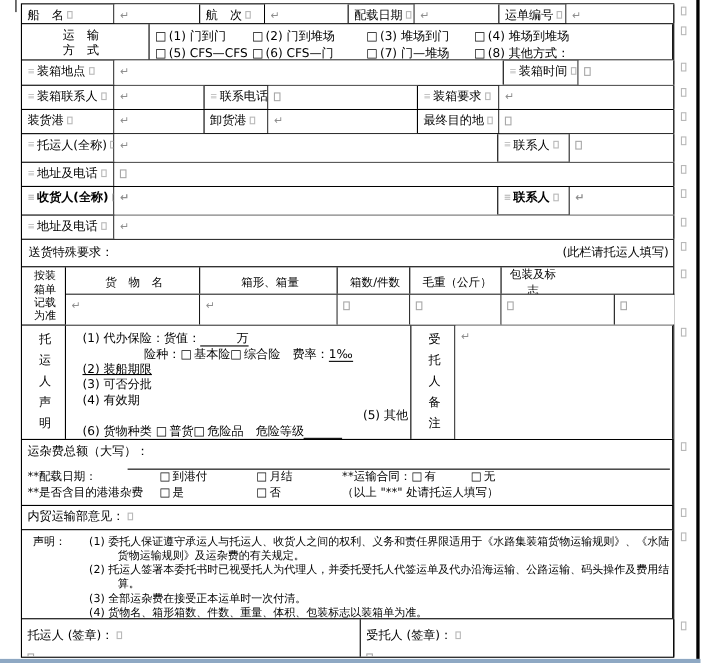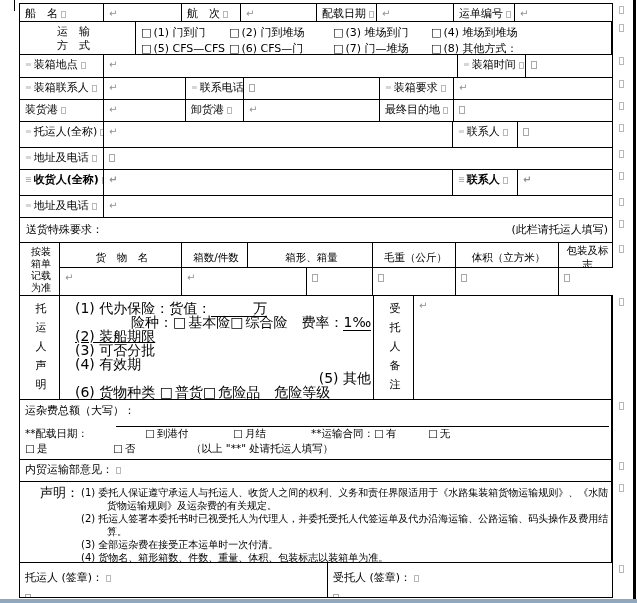--- a/index.html
+++ b/index.html
@@ -20,21 +20,21 @@
   .blank{white-space:pre;border-bottom:1px solid #000}
   .cb{margin-right:2px}
   .vlab{display:flex;flex-direction:column;align-items:center;padding-top:3px}
   .vlab span{line-height:19px;font-size:11px}
   .glab{display:flex;flex-direction:column;align-items:center;justify-content:center;padding-top:2px}
   .glab span{line-height:12px;font-size:10px}
   .ghead{display:flex;align-items:center;justify-content:center;text-align:center;font-size:10.5px}
   .tline{display:flex;height:16px;align-items:center;white-space:nowrap}
   .titem{display:inline-flex;align-items:center;white-space:nowrap;overflow:hidden}
   .split{display:flex;justify-content:space-between;align-items:flex-start;width:100%;padding:4px 4px 0 6px;box-sizing:border-box;font-size:11px}
-  .dline{white-space:nowrap;font-size:14px;line-height:14px}
+  .dline{white-space:nowrap;font-size:11px;line-height:14px}
   .feeline{display:flex;white-space:nowrap;font-size:10.5px;line-height:15px}
   .stit{font-size:10px;line-height:13px;padding-left:26px;text-indent:-26px}
   .rmark{position:absolute;right:-12px;top:2px;width:3px;height:6px;border:1px solid #b8b8b8}
   .edge-right{position:absolute;left:633px;top:0;width:3px;height:599px;background:#000}
   .edge-bottom{position:absolute;left:0;top:599px;width:637px;height:4px}
   .tick-topleft{position:absolute;left:14px;top:0;width:1px;height:11px;background:#000}
 </style>
 </head>
 <body>
 
@@ -159,31 +159,28 @@
           <span>按装</span>
           <span>箱单</span>
           <span>记载</span>
           <span>为准</span>
         </div>
         <div style="flex: 1 1 auto; display: flex; flex-direction: column;">
           <div class="row" style="height: 25px;">
             <div class="cell ghead" style="flex: 0 0 122px;">
               <span>货　物　名</span>
             </div>
+            <div class="cell ghead" style="flex: 0 0 125px;">
+              <span>箱形、箱量</span>
+            </div>
             <div class="cell ghead" style="flex: 0 0 66px;">
               <span>箱数/件数</span>
             </div>
-            <div class="cell ghead" style="flex: 0 0 125px;">
-              <span>箱形、箱量</span>
-            </div>
             <div class="cell ghead" style="flex: 0 0 83px;">
               <span>毛重（公斤）</span>
-            </div>
-            <div class="cell ghead" style="flex: 0 0 103px;">
-              <span>体积（立方米）</span>
             </div>
             <div class="cell ghead" style="flex: 0 0 54px;">
               <span>包装及标志</span>
             </div>
           </div>
           <div class="row" style="height: 28px; border-bottom: none;">
             <div class="cell inp" style="flex: 0 0 122px;"><span class="pil">↵</span></div>
             <div class="cell inp" style="flex: 0 0 125px;"><span class="pil">↵</span></div>
             <div class="cell inp" style="flex: 0 0 66px;"><span class="dotm"></span></div>
             <div class="cell inp" style="flex: 0 0 83px;"><span class="dotm"></span></div>
@@ -249,40 +246,41 @@
               </span></span>
             <span><span>**运输合同：</span><span class="titem">
                 <span class="cb">□</span>
                 <span>有</span>
               </span><span>　　　</span><span class="titem">
                 <span class="cb">□</span>
                 <span>无</span>
               </span></span>
           </div>
           <div class="feeline">
+            <span style="display: inline-block; width: 120px;">**是否含目的港港杂费</span>
             <span style="display: inline-block; width: 88px;"><span class="titem">
                 <span class="cb">□</span>
                 <span>是</span>
               </span></span>
             <span style="display: inline-block; width: 78px;"><span class="titem">
                 <span class="cb">□</span>
                 <span>否</span>
               </span></span>
             <span><span>（以上 "**" 处请托运人填写）</span></span>
           </div>
         </div>
         <span class="rmark"></span>
       </div>
       <div class="row" style="height: 22px;">
         <div class="cell" style="flex: 1 1 auto;"><span>内贸运输部意见：</span><span class="endm"></span></div>
         <span class="rmark"></span>
       </div>
       <div class="row" style="height: 81px;">
         <div class="cell" style="flex: 1 1 auto; padding-top: 4px;">
-          <span style="position: absolute; left: 20px; top: 4px; font-size: 13px;">声明：</span>
+          <span style="position: absolute; left: 10px; top: 4px; font-size: 10px;">声明：</span>
           <div style="margin-left: 56px;">
             <div class="stit">(1) 委托人保证遵守承运人与托运人、收货人之间的权利、义务和责任界限适用于《水路集装箱货物运输规则》、《水陆货物运输规则》及运杂费的有关规定。</div>
             <div class="stit">(2) 托运人签署本委托书时已视受托人为代理人，并委托受托人代签运单及代办沿海运输、公路运输、码头操作及费用结算。</div>
             <div class="stit">(3) 全部运杂费在接受正本运单时一次付清。</div>
             <div class="stit">(4) 货物名、箱形箱数、件数、重量、体积、包装标志以装箱单为准。</div>
           </div>
         </div>
         <span class="rmark"></span>
       </div>
       <div class="row" style="height: 34px;">

